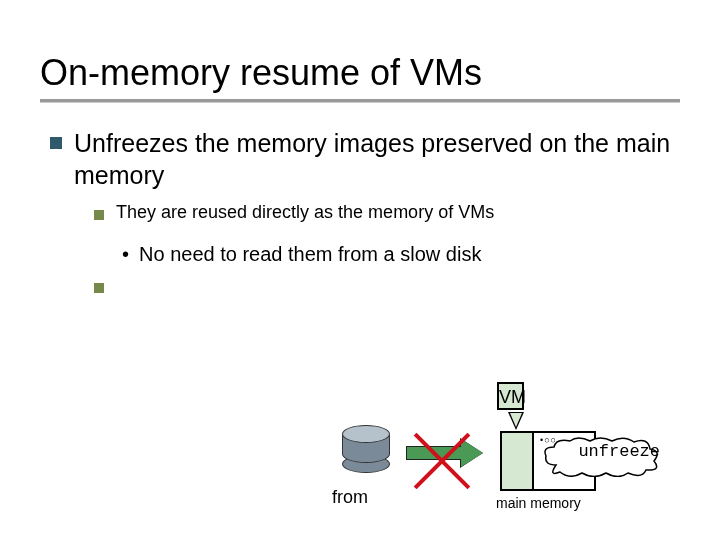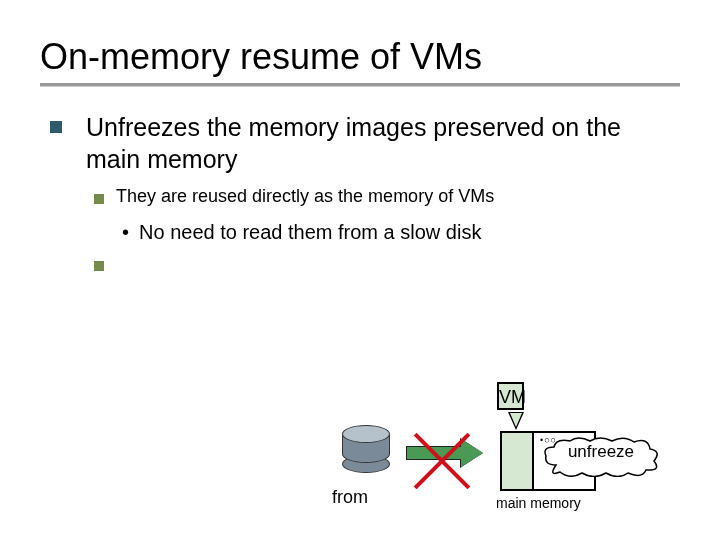--- a/index.html
+++ b/index.html
@@ -6,21 +6,21 @@
   body {
     width: 720px;
     height: 540px;
     background: #fff;
     font-family: Arial, Helvetica, sans-serif;
     color: #000;
     position: relative;
     overflow: hidden;
   }
   .title-area {
-    padding: 36px 40px 8px 40px;
+    padding: 52px 40px 8px 40px;
   }
   .title {
     font-size: 36px;
     font-weight: 400;
     line-height: 1.15;
   }
   .title-rule {
     margin-top: 6px;
     height: 3px;
     background: #999;
@@ -30,21 +30,21 @@
     content: "";
     position: absolute;
     left: 0; top: 3px; right: 0; height: 1px;
     background: #ccc;
   }
   .content {
     padding: 18px 40px 0 50px;
   }
   .l1 {
     display: flex;
-    gap: 24px;
+    gap: 12px;
     font-size: 25px;
     line-height: 1.25;
     margin-bottom: 10px;
   }
   .square-bullet {
     width: 12px; height: 12px;
     background: #2e5a6b;
     flex: none;
     margin-top: 9px;
   }
@@ -59,21 +59,21 @@
   .square-bullet-sm {
     width: 10px; height: 10px;
     background: #758a4a;
     flex: none;
     margin-top: 9px;
   }
   .l3 {
     margin-left: 28px;
     font-size: 20px;
     line-height: 1.4;
-    margin-top: 10px;
+    margin-top: 16px;
   }
   .l3::before {
     content: "•";
     margin-right: 10px;
   }
   .diagram {
     position: absolute;
     left: 320px;
     top: 395px;
     width: 400px;
@@ -211,23 +211,24 @@
     left: 222px; top: 42px;
     width: 118px; height: 40px;
   }
   .cloud-shape {
     position: absolute;
     inset: 0;
   }
   .cloud-label {
     position: absolute;
     left: 0; right: 0; top: 6px;
-    text-align: center;
+    text-align: right;
     font-size: 17px;
     line-height: 1.0;
+    font-family: Liberation Mono, monospace;
   }
   .mem-label {
     position: absolute;
     left: 176px; top: 100px;
     font-size: 14px;
   }
 </style>
 </head>
 <body>
 

